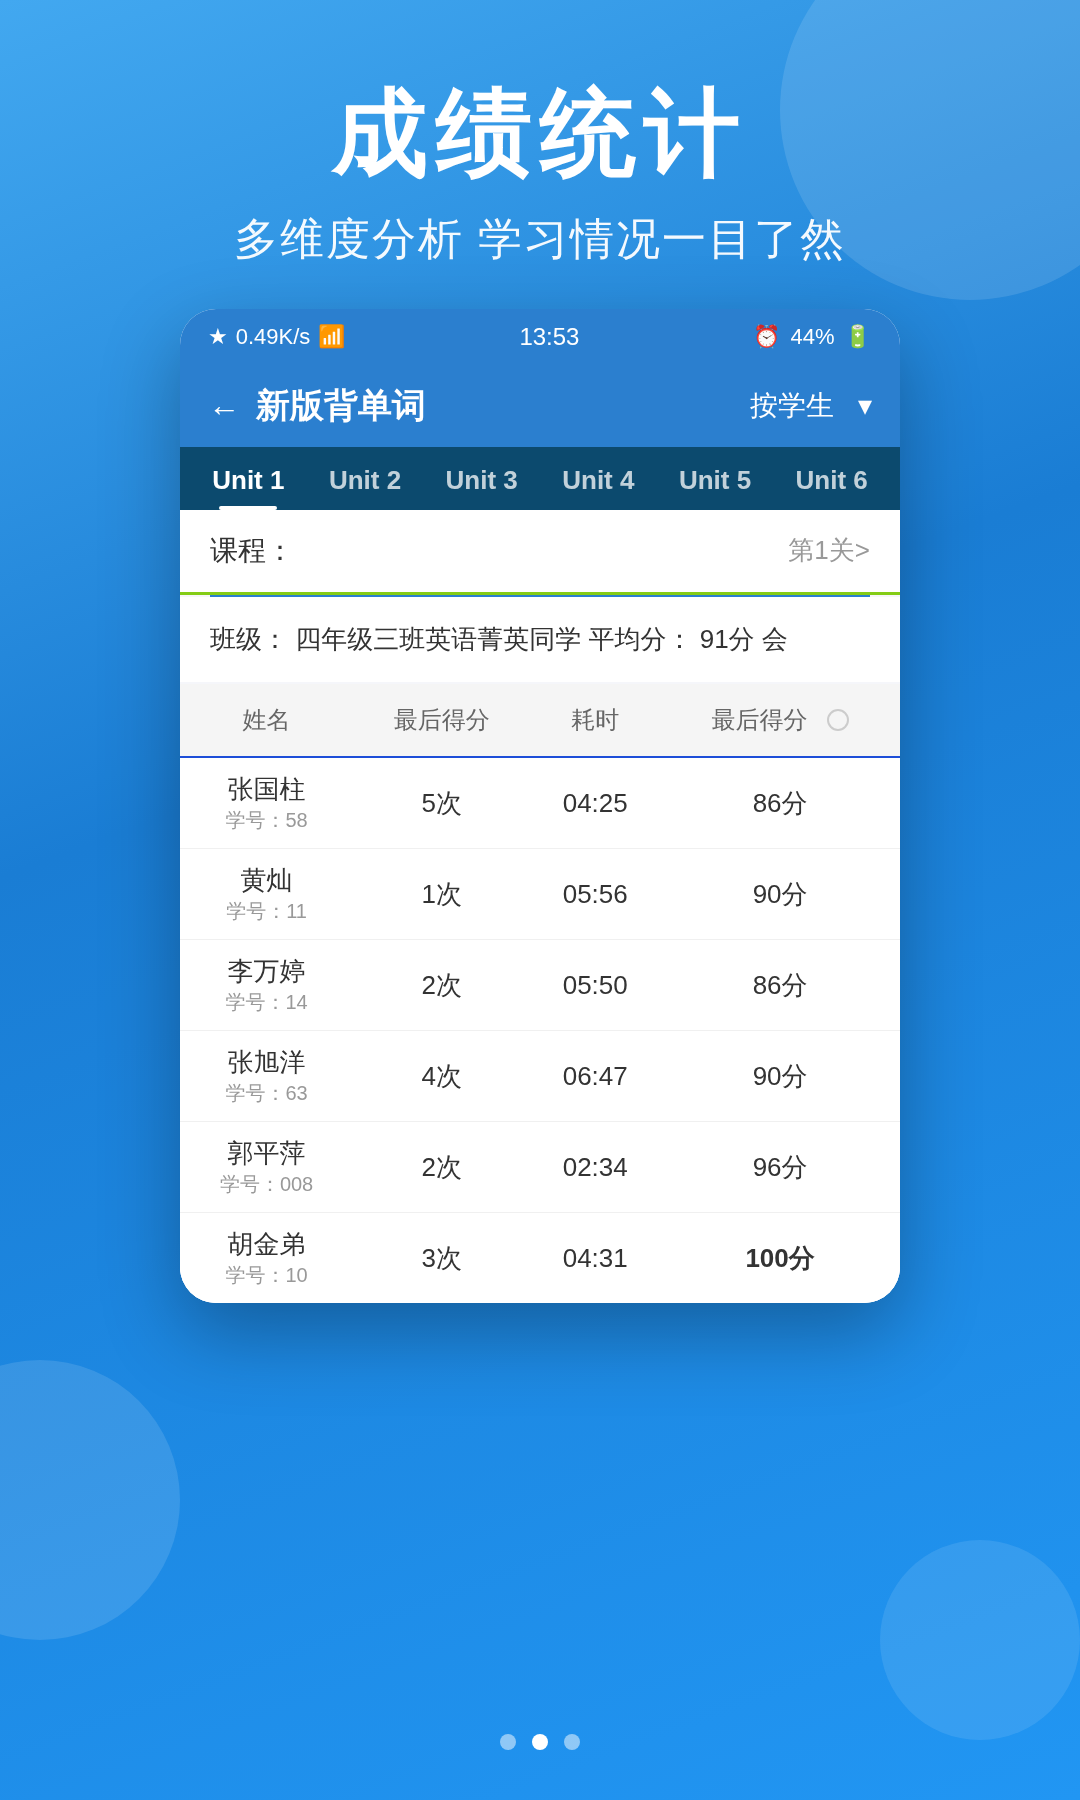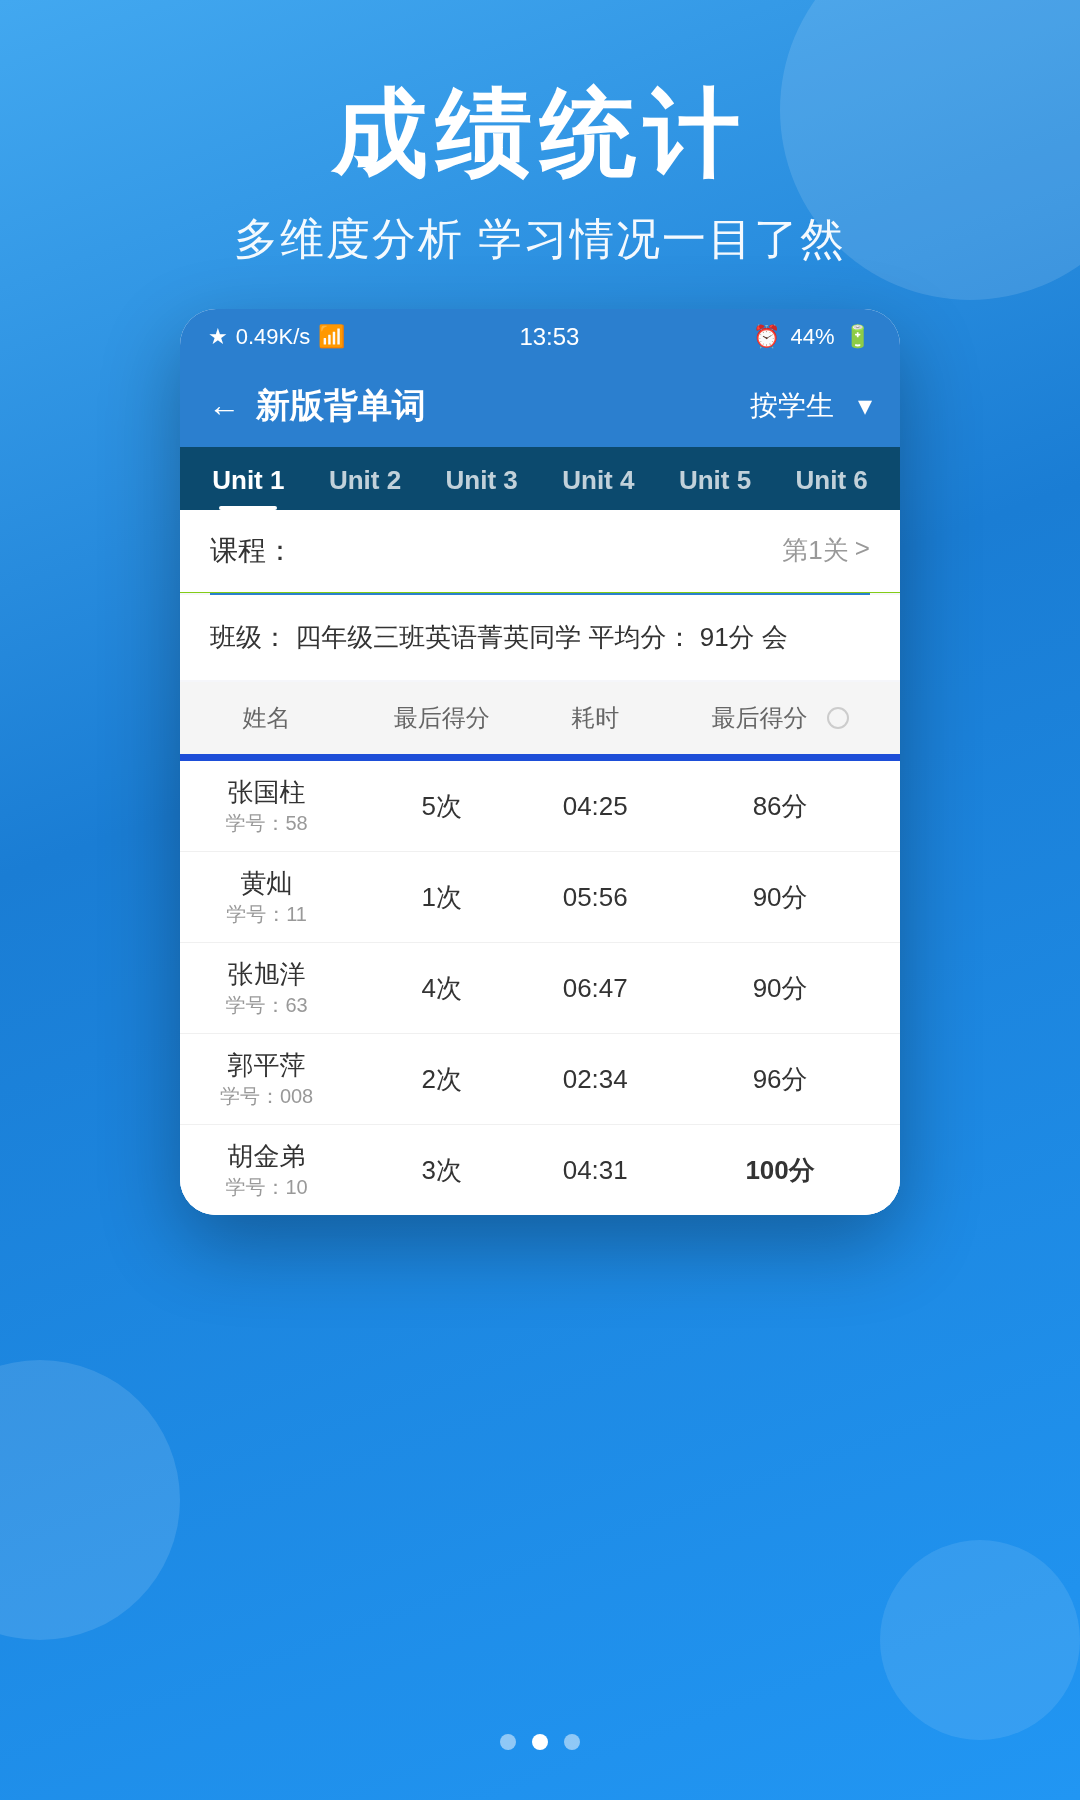--- a/index.html
+++ b/index.html
@@ -147,45 +147,45 @@
       padding: 0;
     }
 
     
     .course-row {
       background: #fff;
       padding: 22px 30px;
       display: flex;
       align-items: center;
       justify-content: space-between;
-      border-bottom: 1px solid #84cc16;
+      border-bottom: 3px solid #84cc16;
     }
     .course-label { font-size: 28px; color: #333; }
-    .course-nav { display: flex; align-items: flex-start; gap: 6px; color: #999; font-size: 26px; }
+    .course-nav { display: flex; align-items: center; color: #999; font-size: 26px; }
     .divider { height: 2px; background: #2b7fcf; margin: 0 30px; }
 
     
     .class-info {
       background: #fff;
       padding: 22px 30px;
       font-size: 26px;
       color: #333;
       line-height: 1.6;
     }
 
     
     .score-table {
       background: #fff;
       margin-top: 2px;
       width: 100%;
       border-collapse: collapse;
     }
     .score-table thead tr {
       background: #f5f5f5;
-      border-bottom: 7px solid #1d4ed8;
+      border-bottom: 2px solid #1d4ed8;
     }
     .score-table th {
       padding: 20px 10px;
       font-size: 24px;
       color: #666;
       text-align: center;
       font-weight: 500;
     }
     .score-table th:first-child { text-align: center; }
     .score-table td {
@@ -324,20 +324,29 @@
               <td>
                 <span class="student-name">黄灿</span>
                 <span class="student-id">学号：11</span>
               </td>
               <td>1次</td>
               <td>05:56</td>
               <td class="score-green">90分</td>
             </tr>
             <tr>
               <td>
+                <span class="student-name">李万婷</span>
+                <span class="student-id">学号：14</span>
+              </td>
+              <td>2次</td>
+              <td>05:50</td>
+              <td class="score-green">86分</td>
+            </tr>
+            <tr>
+              <td>
                 <span class="student-name">张旭洋</span>
                 <span class="student-id">学号：63</span>
               </td>
               <td>4次</td>
               <td>06:47</td>
               <td class="score-green">90分</td>
             </tr>
             <tr>
               <td>
                 <span class="student-name">郭平萍</span>

